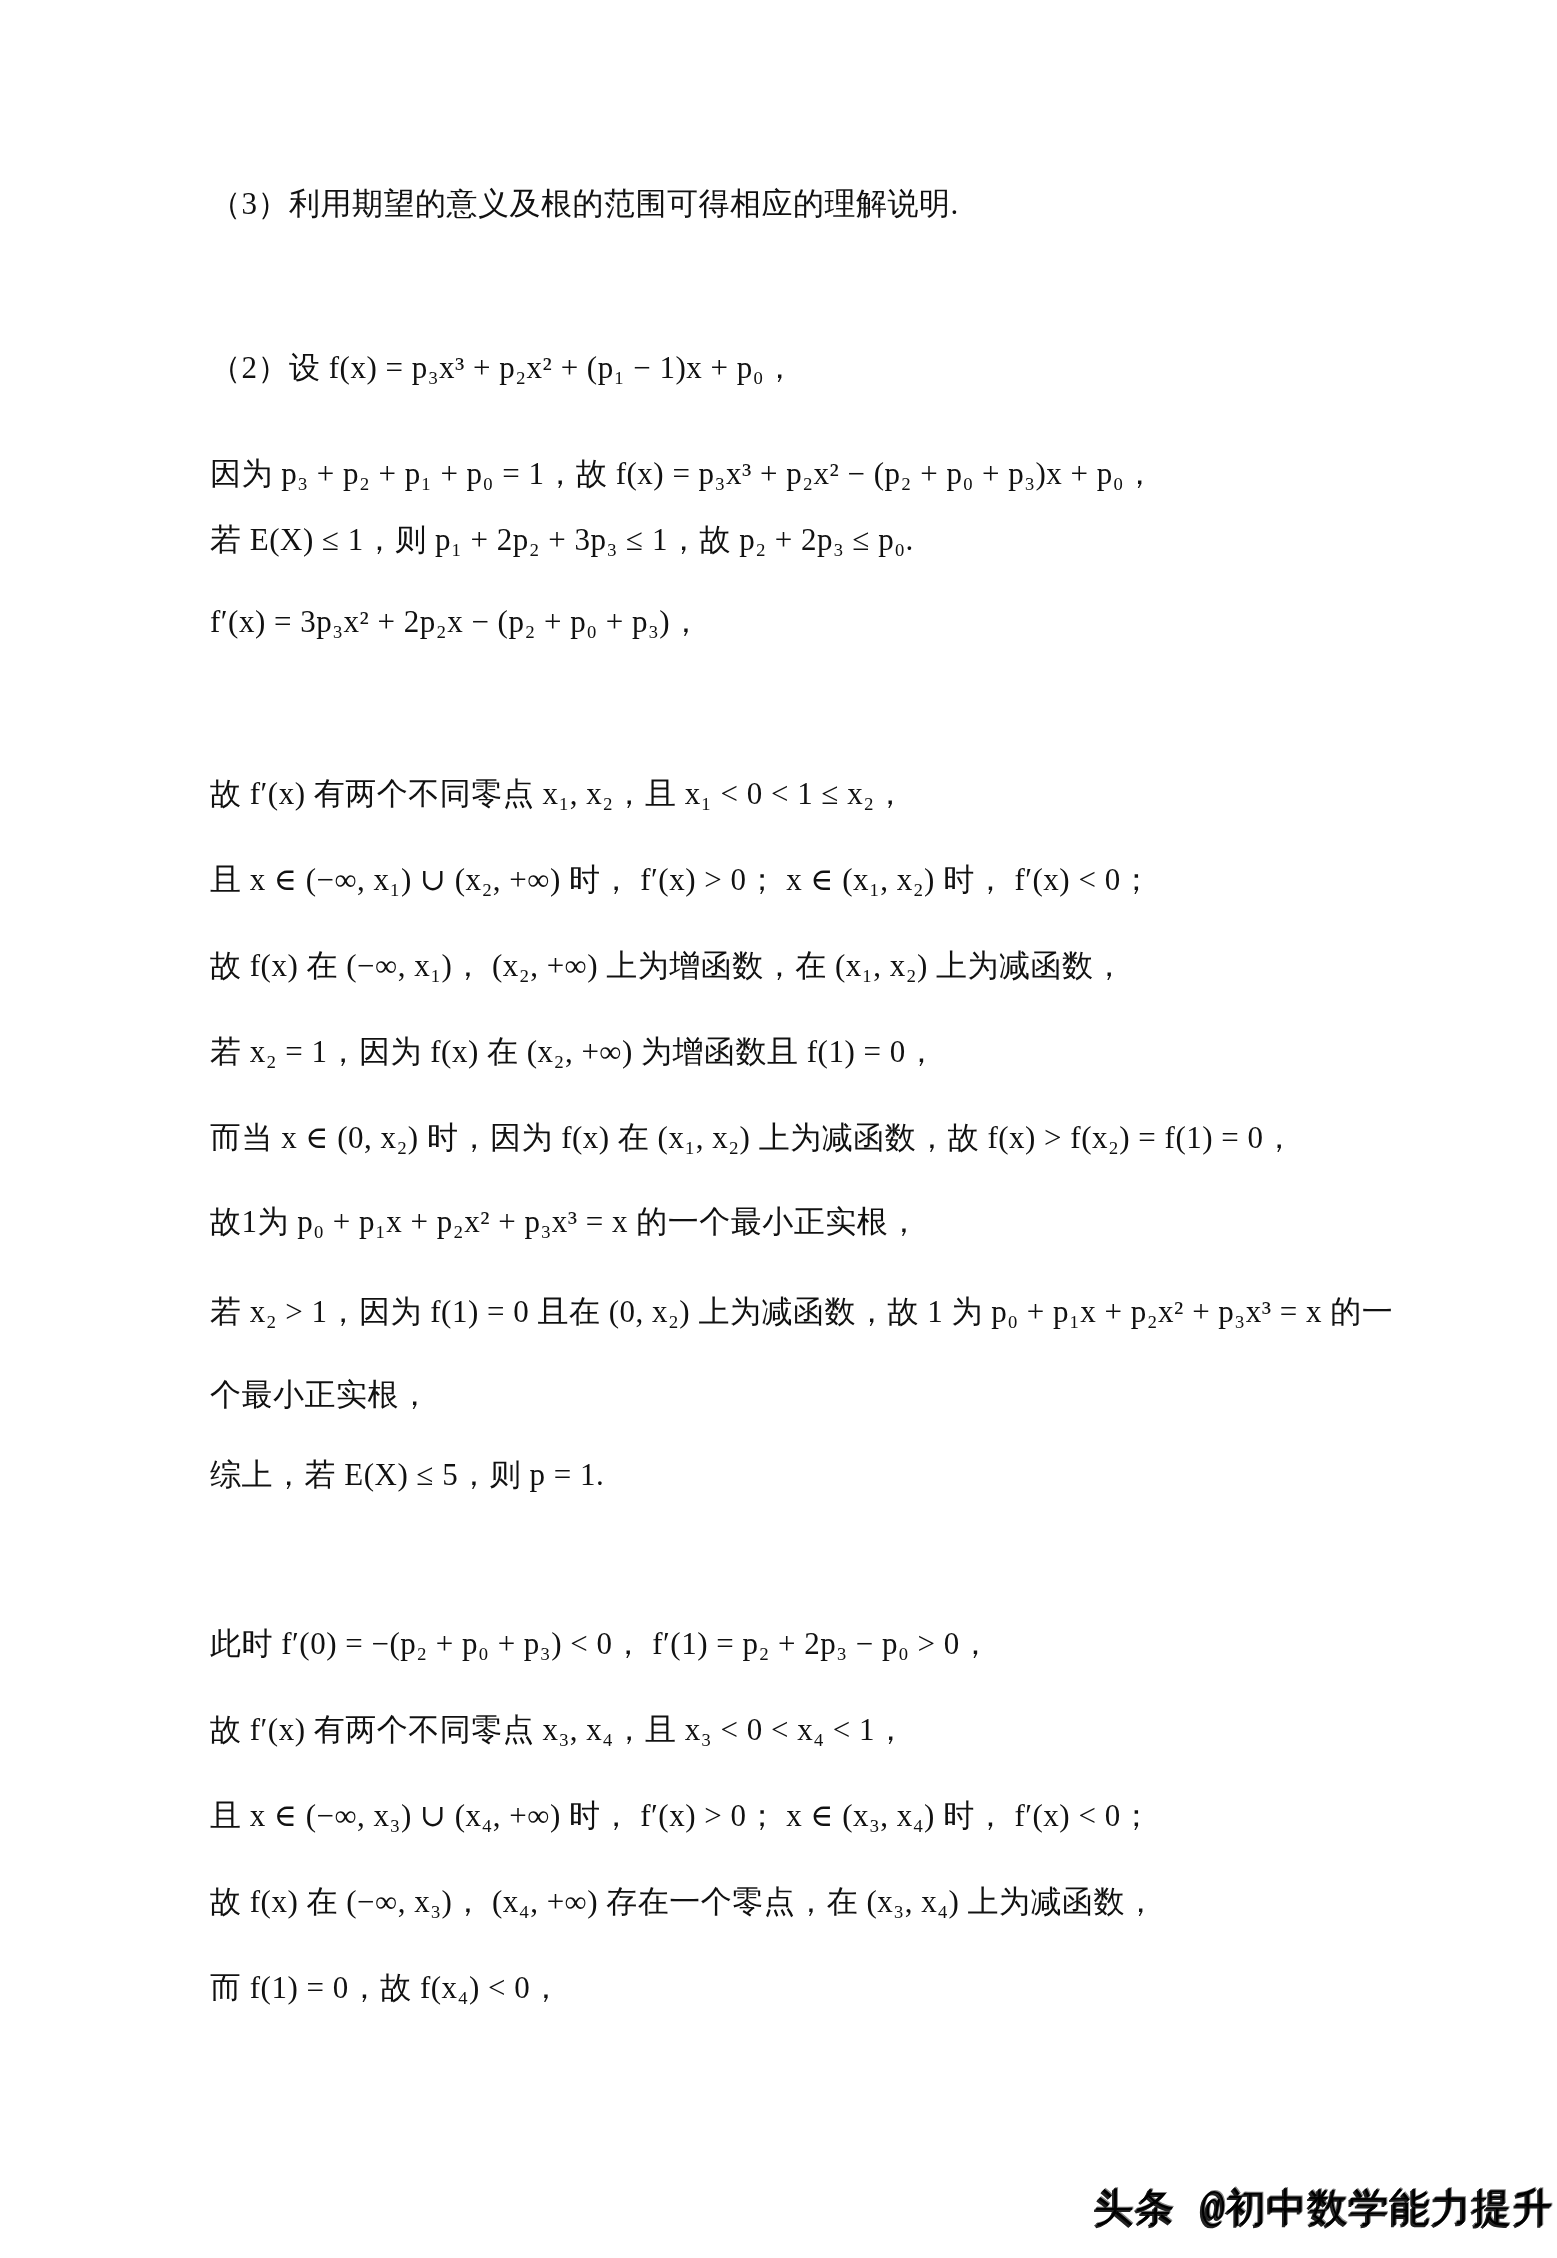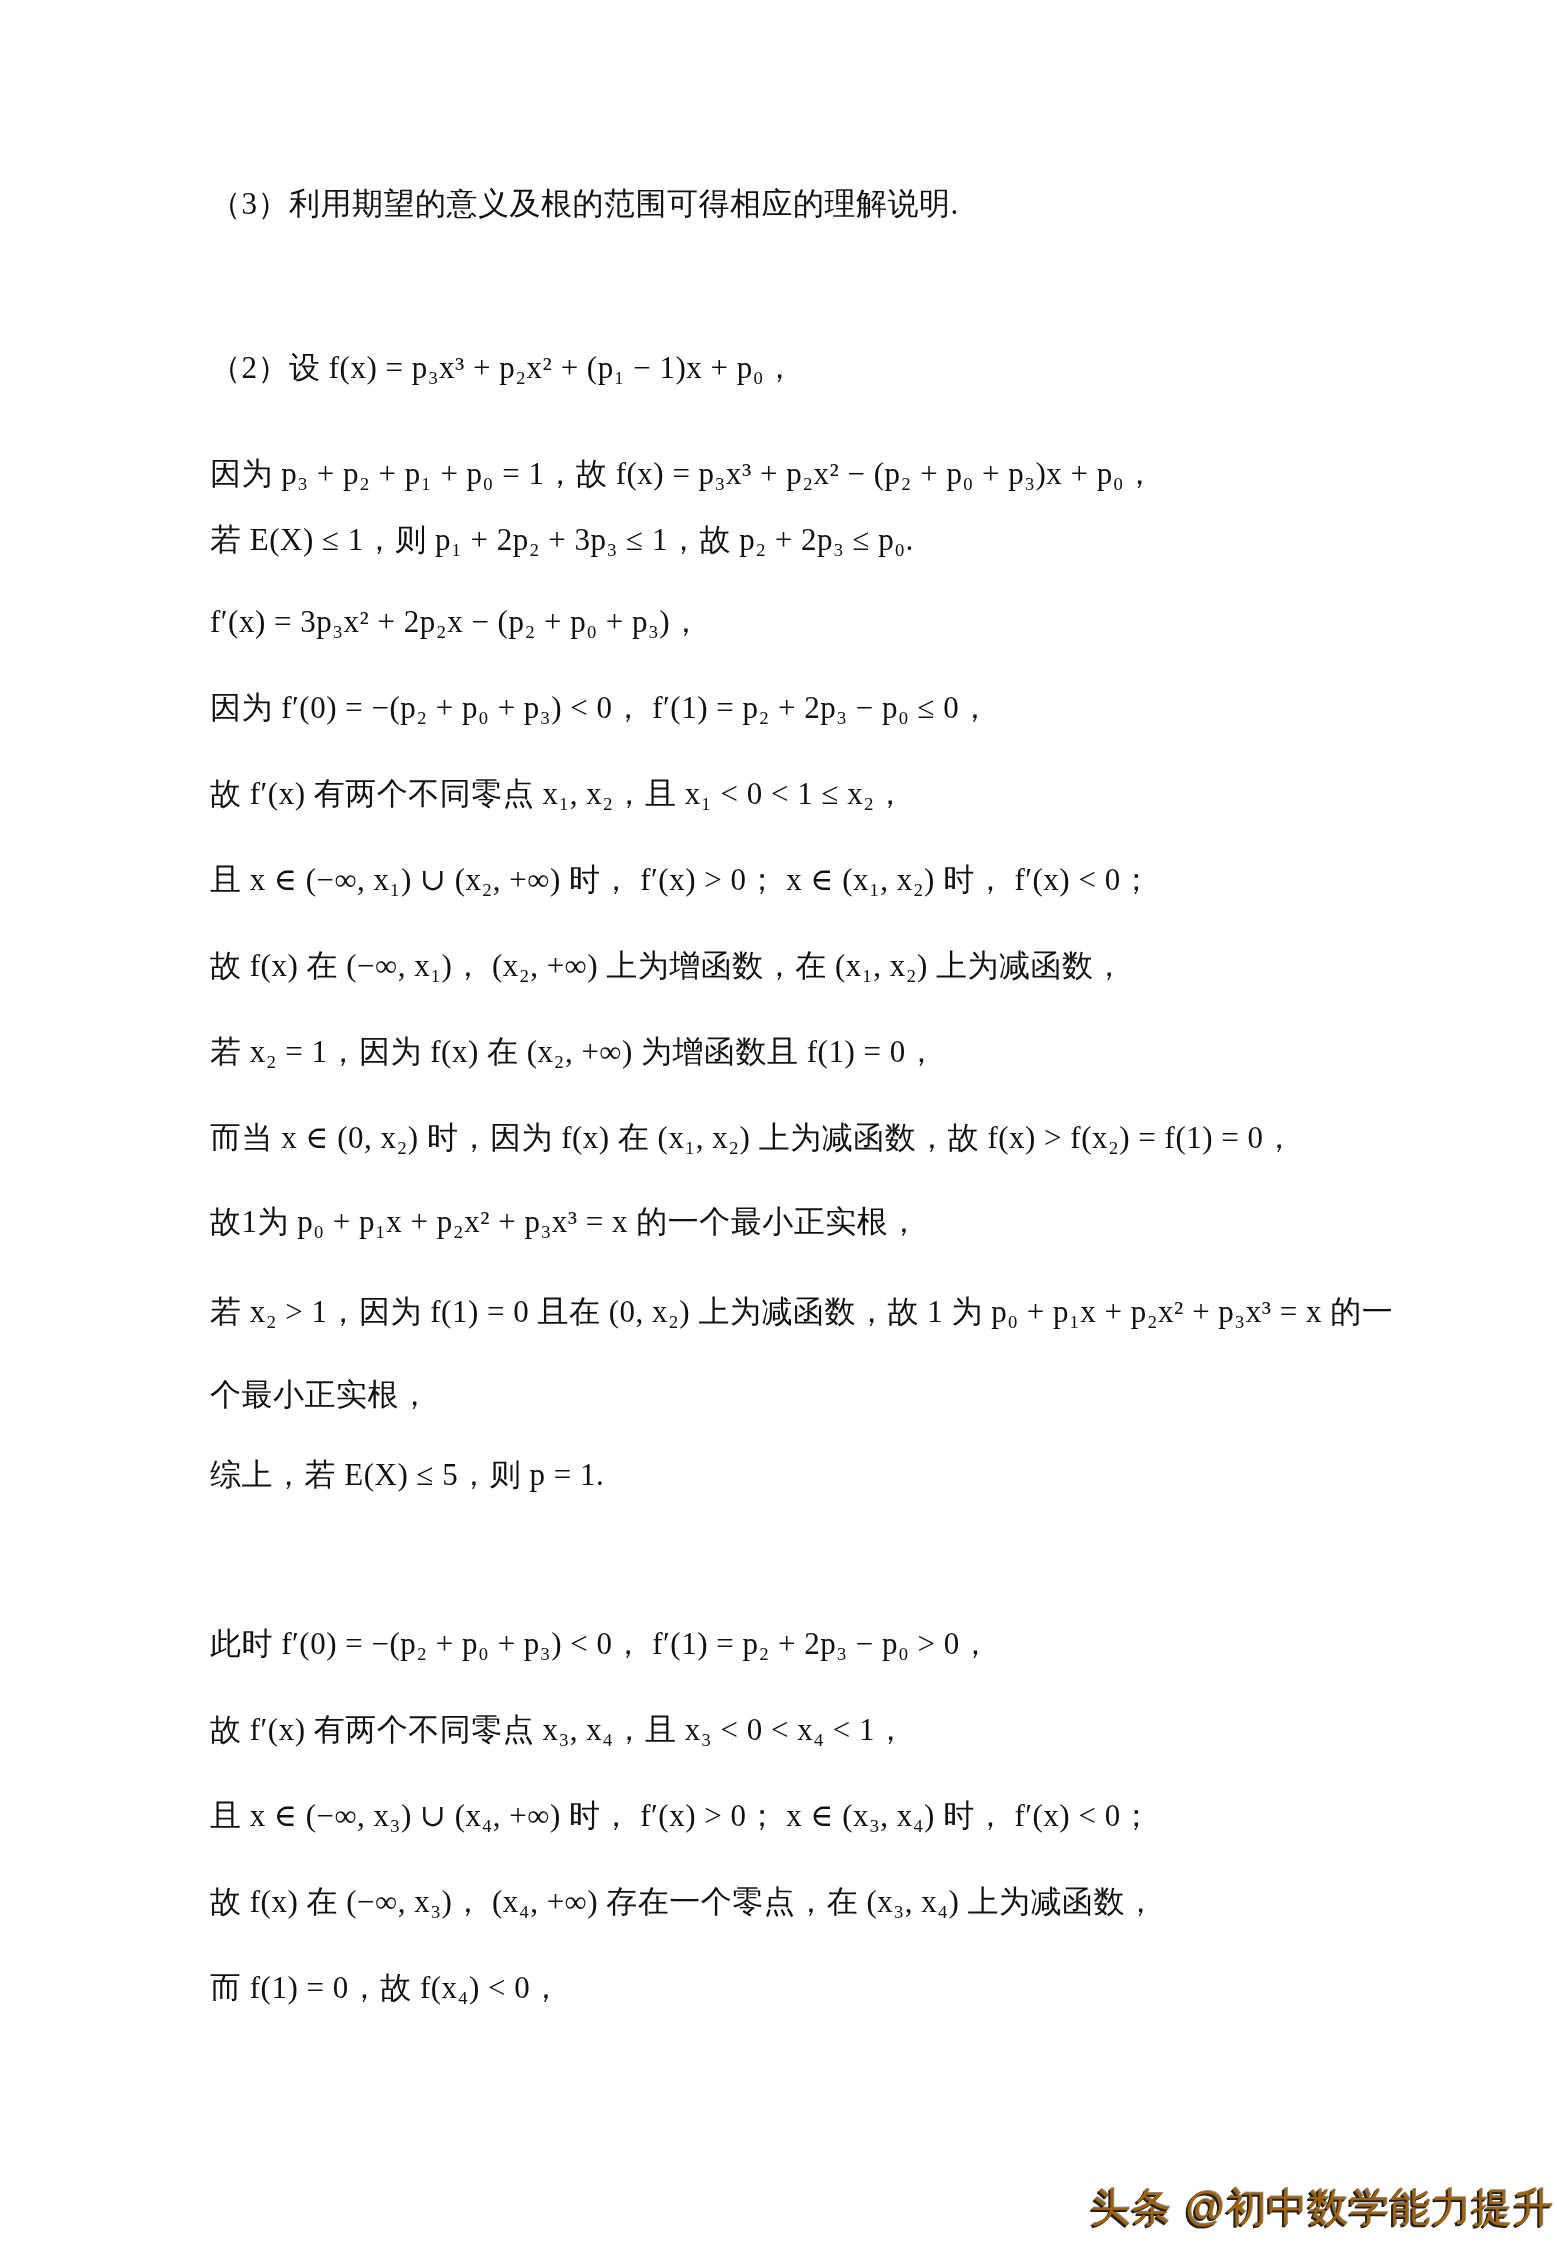--- a/index.html
+++ b/index.html
@@ -9,35 +9,34 @@
       color: #111111;
     }
     .page { position: absolute; left: 0; top: 0; width: 1557px; height: 2258px; padding-left: 27px; }
     .line {
       position: absolute; left: 210px;
       font-size: 31px; line-height: 44px; white-space: nowrap;
       letter-spacing: 0.5px;
     }
     .watermark {
       position: absolute; right: 30px; top: 2180px;
-      font-family: Liberation Sans, sans-serif;
-      font-size: 40px; color: #a16207; letter-spacing: 1px;
+      font-family: Liberation Mono, monospace;
+      font-size: 40px; color: #000000; letter-spacing: 1px;
       text-shadow: -2px 2px 0 #222, -1px 1px 0 #444, 1px -1px 0 #888;
     }
   </style>
 </head>
 <body>
 
 <div class="page">
   <div class="line" style="top:182px">（3）利用期望的意义及根的范围可得相应的理解说明.</div>
   <div class="line" style="top:346px">（2）设 f(x) = p₃x³ + p₂x² + (p₁ − 1)x + p₀，</div>
   <div class="line" style="top:452px">因为 p₃ + p₂ + p₁ + p₀ = 1，故 f(x) = p₃x³ + p₂x² − (p₂ + p₀ + p₃)x + p₀，</div>
   <div class="line" style="top:518px">若 E(X) ≤ 1，则 p₁ + 2p₂ + 3p₃ ≤ 1，故 p₂ + 2p₃ ≤ p₀.</div>
   <div class="line" style="top:600px">f′(x) = 3p₃x² + 2p₂x − (p₂ + p₀ + p₃)，</div>
-  <div class="line" style="top:686px">因为 f′(0) = −(p₂ + p₀ + p₃) &lt; 0， f′(1) = p₂ + 2p₃ − p₀ ≤ 0，</div>
   <div class="line" style="top:772px">故 f′(x) 有两个不同零点 x₁, x₂，且 x₁ &lt; 0 &lt; 1 ≤ x₂，</div>
   <div class="line" style="top:858px">且 x ∈ (−∞, x₁) ∪ (x₂, +∞) 时， f′(x) &gt; 0； x ∈ (x₁, x₂) 时， f′(x) &lt; 0；</div>
   <div class="line" style="top:944px">故 f(x) 在 (−∞, x₁)， (x₂, +∞) 上为增函数，在 (x₁, x₂) 上为减函数，</div>
   <div class="line" style="top:1030px">若 x₂ = 1，因为 f(x) 在 (x₂, +∞) 为增函数且 f(1) = 0，</div>
   <div class="line" style="top:1116px">而当 x ∈ (0, x₂) 时，因为 f(x) 在 (x₁, x₂) 上为减函数，故 f(x) &gt; f(x₂) = f(1) = 0，</div>
   <div class="line" style="top:1200px">故1为 p₀ + p₁x + p₂x² + p₃x³ = x 的一个最小正实根，</div>
   <div class="line" style="top:1290px">若 x₂ &gt; 1，因为 f(1) = 0 且在 (0, x₂) 上为减函数，故 1 为 p₀ + p₁x + p₂x² + p₃x³ = x 的一</div>
   <div class="line" style="top:1373px">个最小正实根，</div>
   <div class="line" style="top:1453px">综上，若 E(X) ≤ 5，则 p = 1.</div>
   <div class="line" style="top:1622px">此时 f′(0) = −(p₂ + p₀ + p₃) &lt; 0， f′(1) = p₂ + 2p₃ − p₀ &gt; 0，</div>

